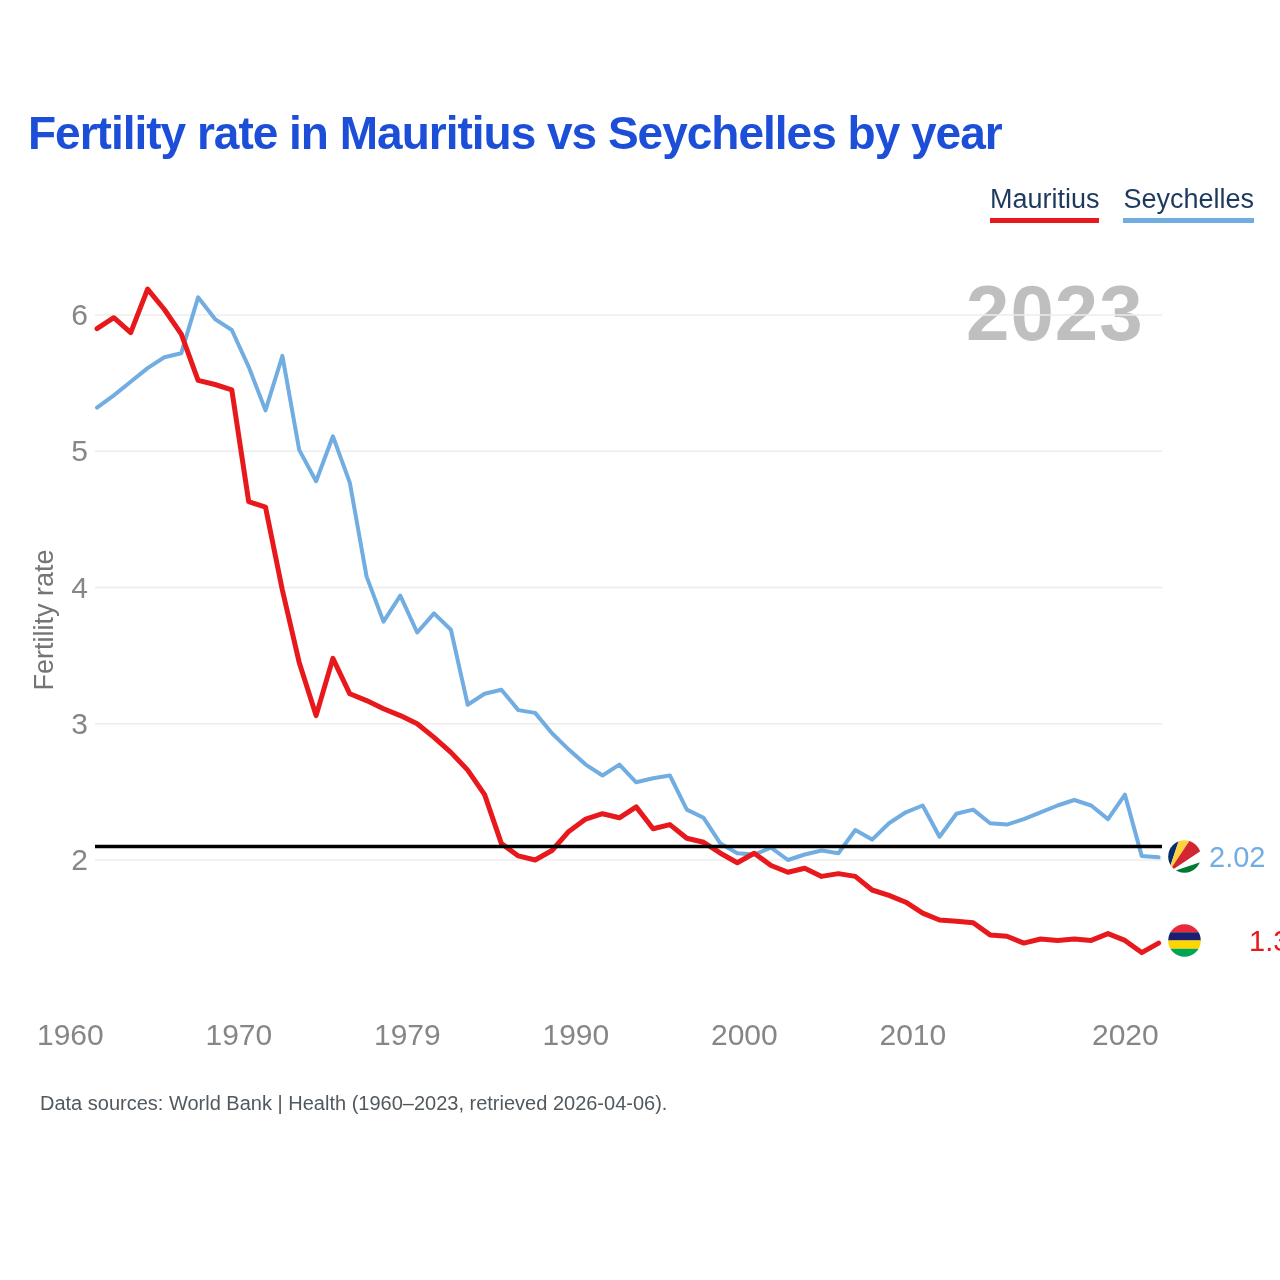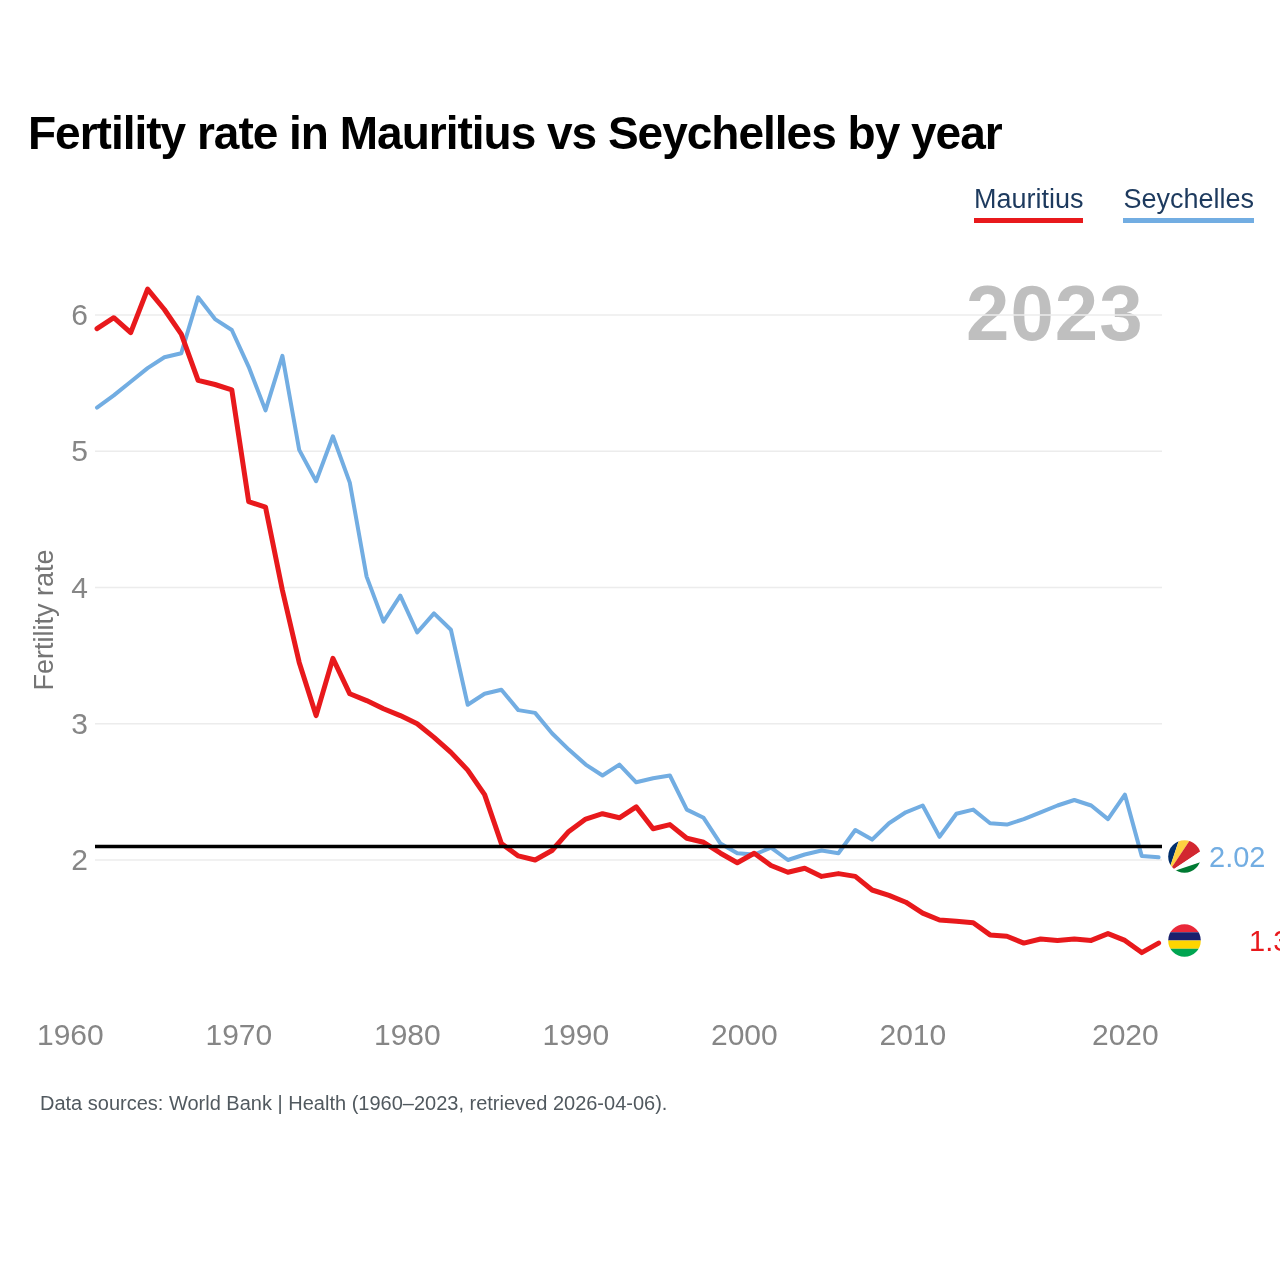--- a/index.html
+++ b/index.html
@@ -9,26 +9,26 @@
     position: relative;
     overflow: hidden;
     font-family: "Liberation Sans", sans-serif;
   }
   .abs { position: absolute; }
 
   #page-title {
     left: 28px; top: 106px;
     font-size: 46px; font-weight: 700;
     letter-spacing: -1px;
-    color: #000000;
+    color: #1d4ed8;
   }
 
   #legend {
     top: 184px; right: 26px;
-    display: flex; gap: 40px;
+    display: flex; gap: 24px;
     font-size: 27px; color: #1d3a5e;
   }
   .legend-item {
     padding-bottom: 3px;
     border-bottom: 5px solid #000;
     cursor: pointer;
   }
 
   #watermark {
     left: 966px; top: 274px;
@@ -111,21 +111,21 @@
 <div id="yticks">
     <div class="abs ytick" style="top: 843px;">2</div>
     <div class="abs ytick" style="top: 706.75px;">3</div>
     <div class="abs ytick" style="top: 570.5px;">4</div>
     <div class="abs ytick" style="top: 434.25px;">5</div>
     <div class="abs ytick" style="top: 298px;">6</div>
   </div>
 <div id="xticks">
     <div class="abs xtick" style="left: 37px;">1960</div>
     <div class="abs xtick" style="left: 205.5px;">1970</div>
-    <div class="abs xtick" style="left: 374px;">1980</div>
+    <div class="abs xtick" style="left: 374px;">1979</div>
     <div class="abs xtick" style="left: 542.5px;">1990</div>
     <div class="abs xtick" style="left: 711px;">2000</div>
     <div class="abs xtick" style="left: 879.5px;">2010</div>
     <div class="abs xtick" style="left: 1092px;">2020</div>
   </div>
 
 <svg id="seychelles-flag" class="abs flag" viewBox="0 0 33 33">
   <defs>
       <clipPath id="cpS">
         <circle cx="16.5" cy="16.5" r="16.3"></circle>

